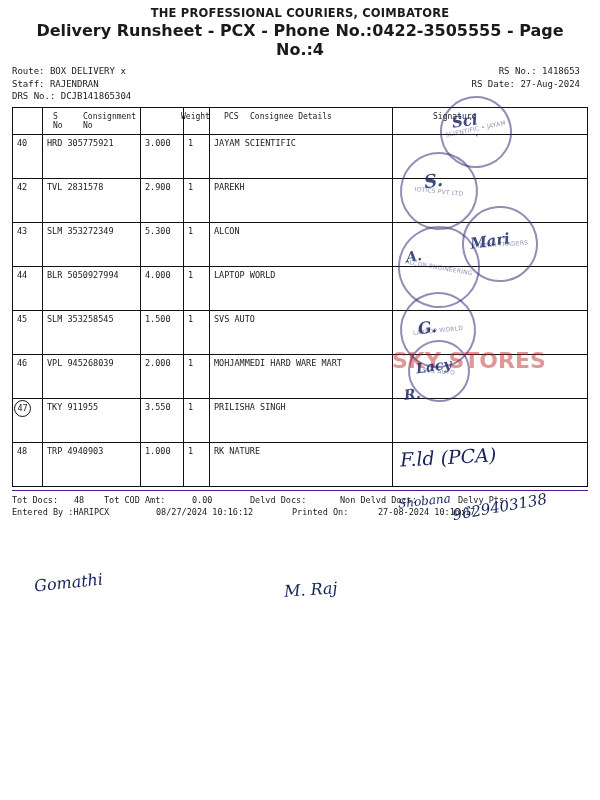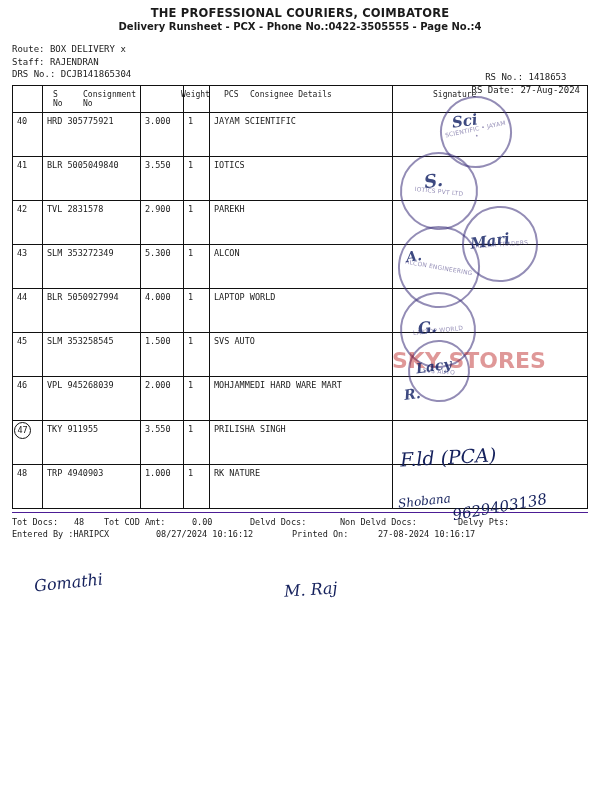--- a/index.html
+++ b/index.html
@@ -32,37 +32,37 @@
     font-family: "DejaVu Sans", sans-serif;
     font-weight: bold;
     font-size: 11.5px;
     letter-spacing: 0.2px;
     margin-bottom: 1px;
   }
   .hdr-sub {
     text-align: center;
     font-family: "DejaVu Sans", sans-serif;
     font-weight: bold;
-    font-size: 10px;
-    margin-bottom: 11px;
+    font-size: 16px;
+    margin-bottom: 6px;
   }
   .meta {
     position: relative;
     font-size: 9px;
     line-height: 12.5px;
     font-family: "DejaVu Sans Mono", monospace;
   }
   .meta .left-col {
     display: block;
   }
   .meta .right-col {
     position: absolute;
     right: 8px;
-    top: 28px;
-    text-align: center;
+    top: 0;
+    text-align: right;
     line-height: 12.5px;
   }
   .meta .lbl { display: inline-block; }
   
   table.runsheet {
     width: 100%;
     border-collapse: collapse;
     margin-top: 4px;
     font-size: 8.5px;
     table-layout: fixed;
@@ -218,28 +218,20 @@
       <tbody>
         <tr>
           <td><span>40</span></td>
           <td>HRD 305775921</td>
           <td>3.000</td>
           <td>1</td>
           <td>JAYAM SCIENTIFIC</td>
           <td></td>
         </tr>
         <tr>
-          <td><span>41</span></td>
-          <td>BLR 5005049840</td>
-          <td>3.550</td>
-          <td>1</td>
-          <td>IOTICS</td>
-          <td></td>
-        </tr>
-        <tr>
           <td><span>42</span></td>
           <td>TVL 2831578</td>
           <td>2.900</td>
           <td>1</td>
           <td>PAREKH</td>
           <td></td>
         </tr>
         <tr>
           <td><span>43</span></td>
           <td>SLM 353272349</td>

